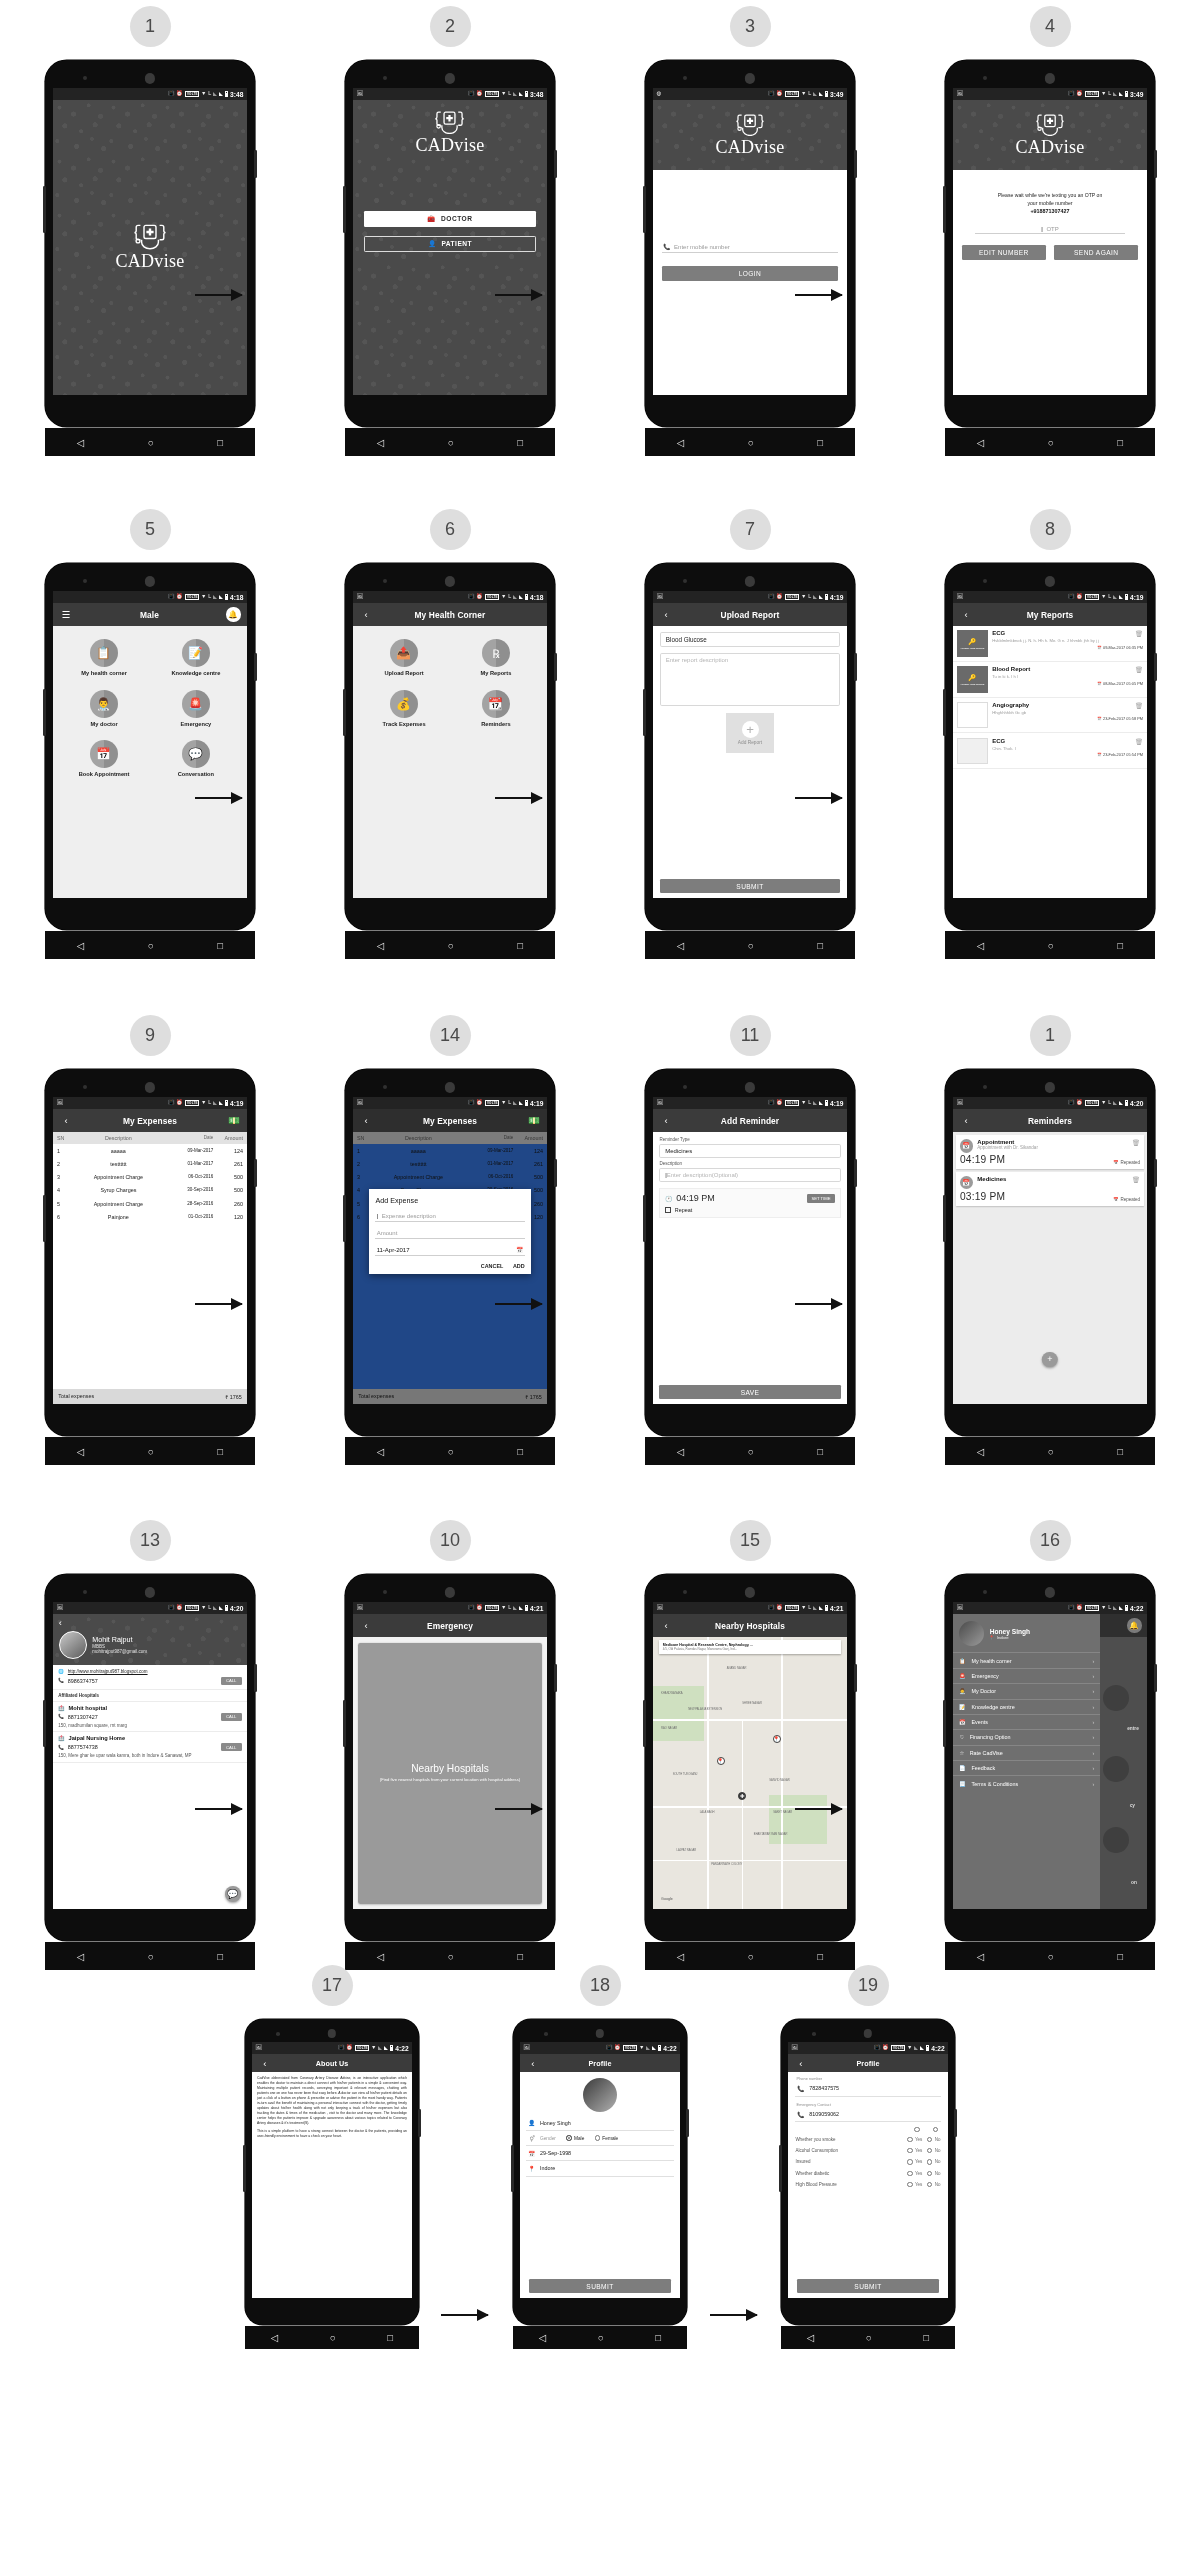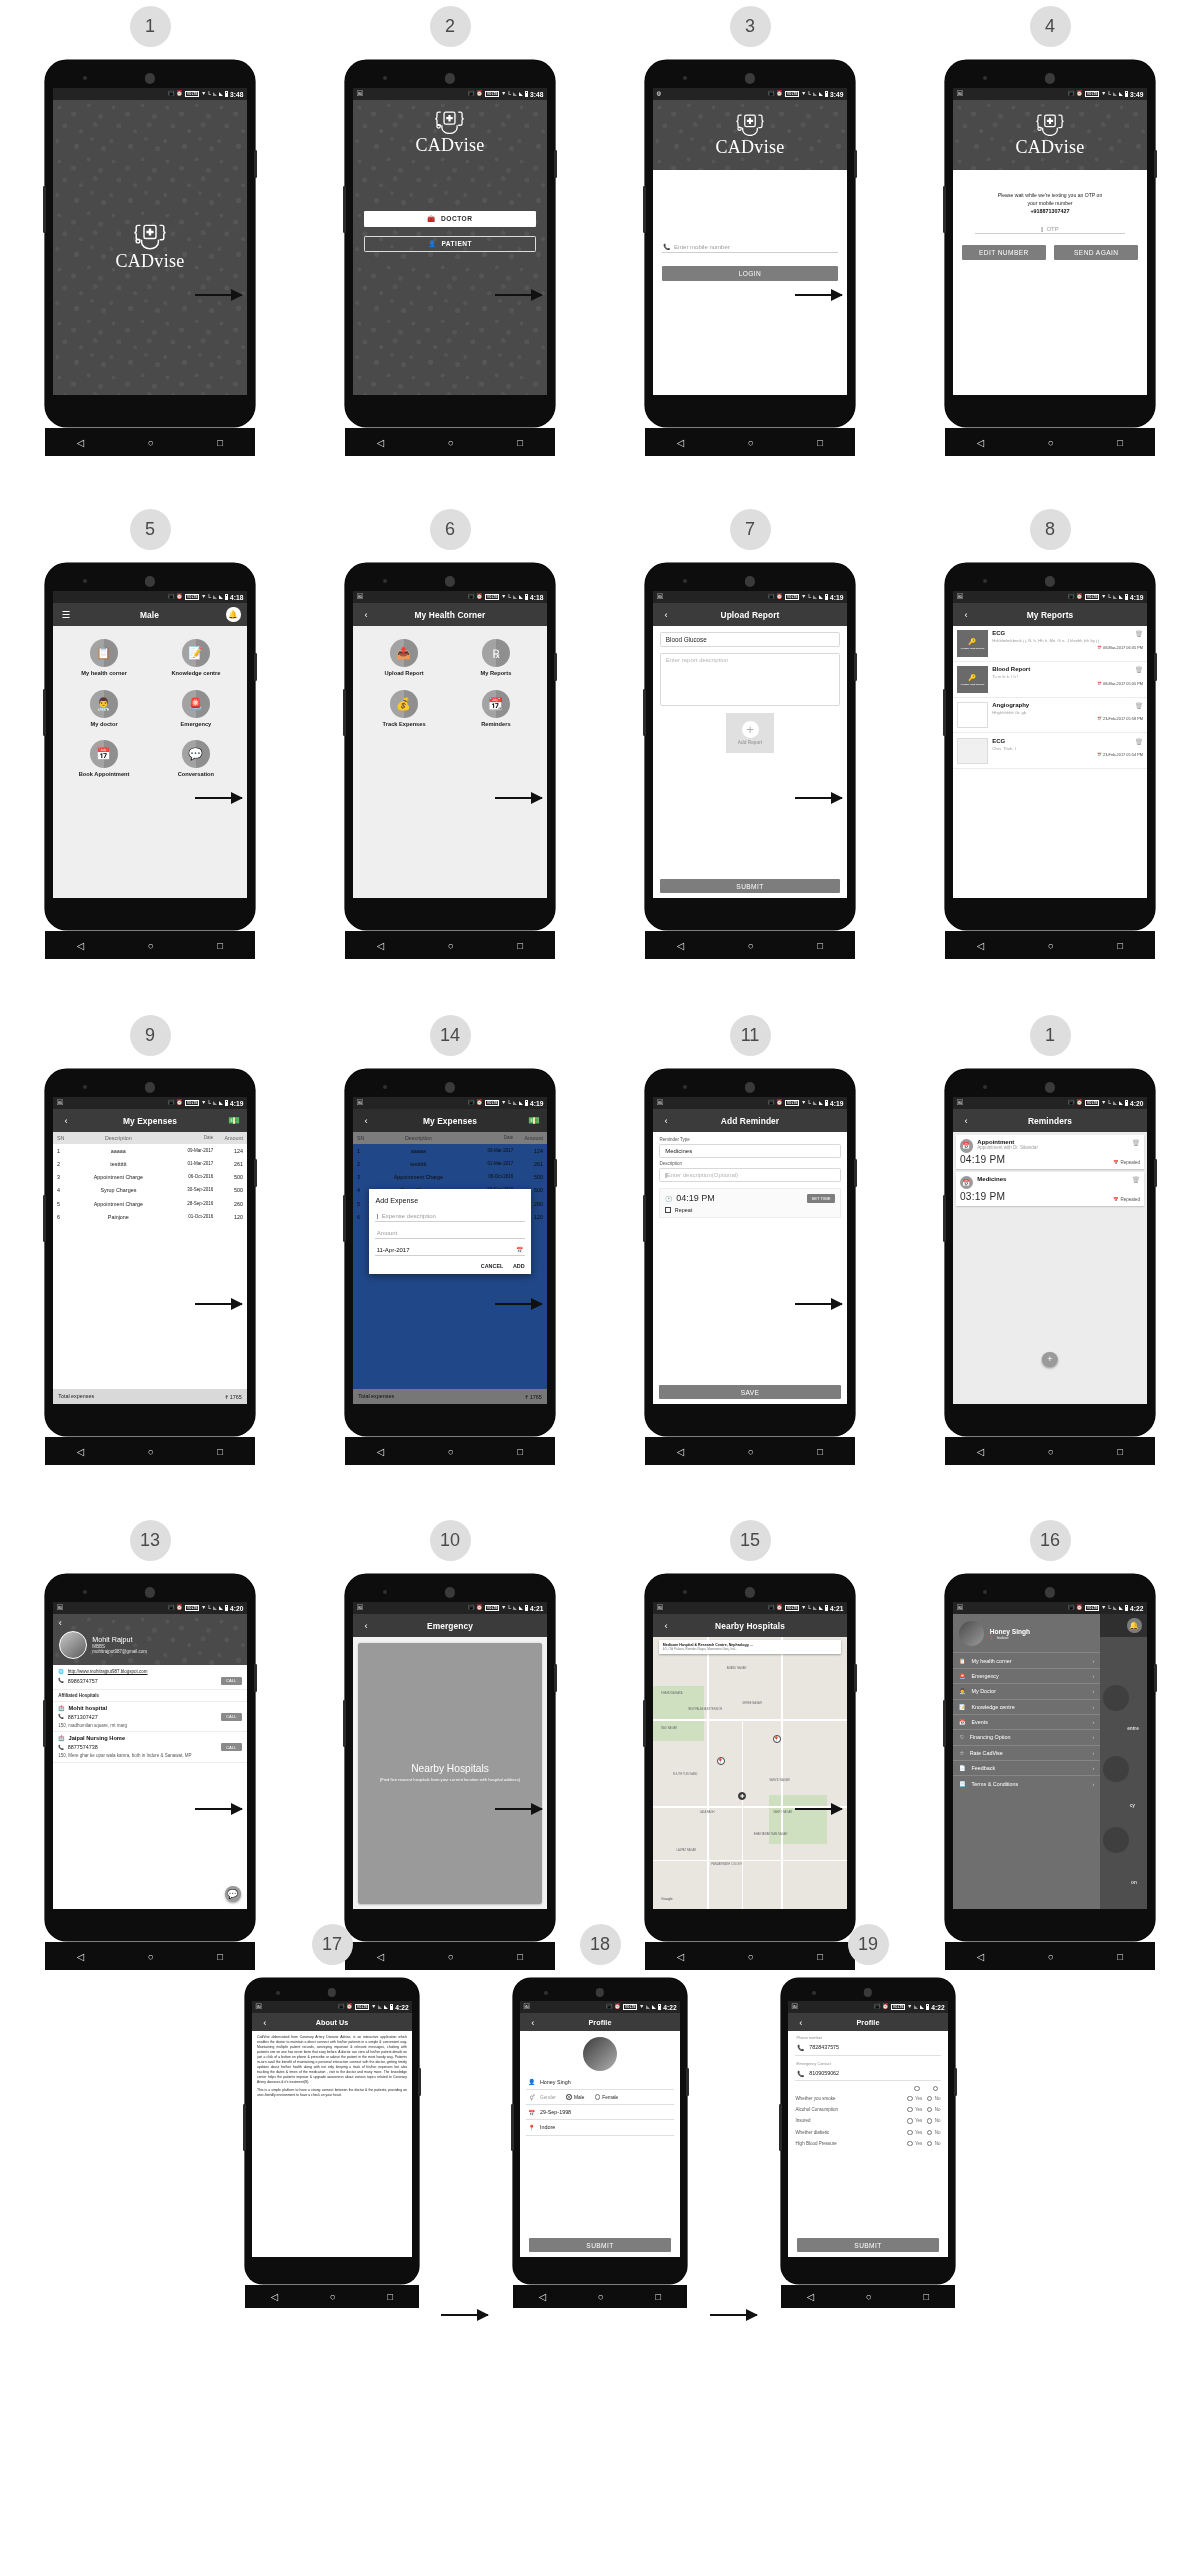--- a/index.html
+++ b/index.html
@@ -1383,21 +1383,21 @@
         <span class="nb-ico">○</span>
         <span class="nb-ico">□</span>
       </div>
     </div>
   </div>
 </div>
 <div class="arrow" style="top:1808px;left:195px;"></div>
 <div class="arrow" style="top:1808px;left:495px;"></div>
 <div class="arrow" style="top:1808px;left:795px;"></div>
 
-<div class="row" style="top:1924px;left:198px;width:804px;">
+<div class="row" style="top:1965px;left:198px;width:804px;">
 
   <div class="cell" style="width:268px;">
     <div class="badge">17</div>
     <div class="phone small">
       <div class="cam"></div>
       <div class="sensor"></div>
       <div class="btn-side"></div>
       <div class="btn-side2"></div>
       <div class="screen">
         <div class="statusbar">

